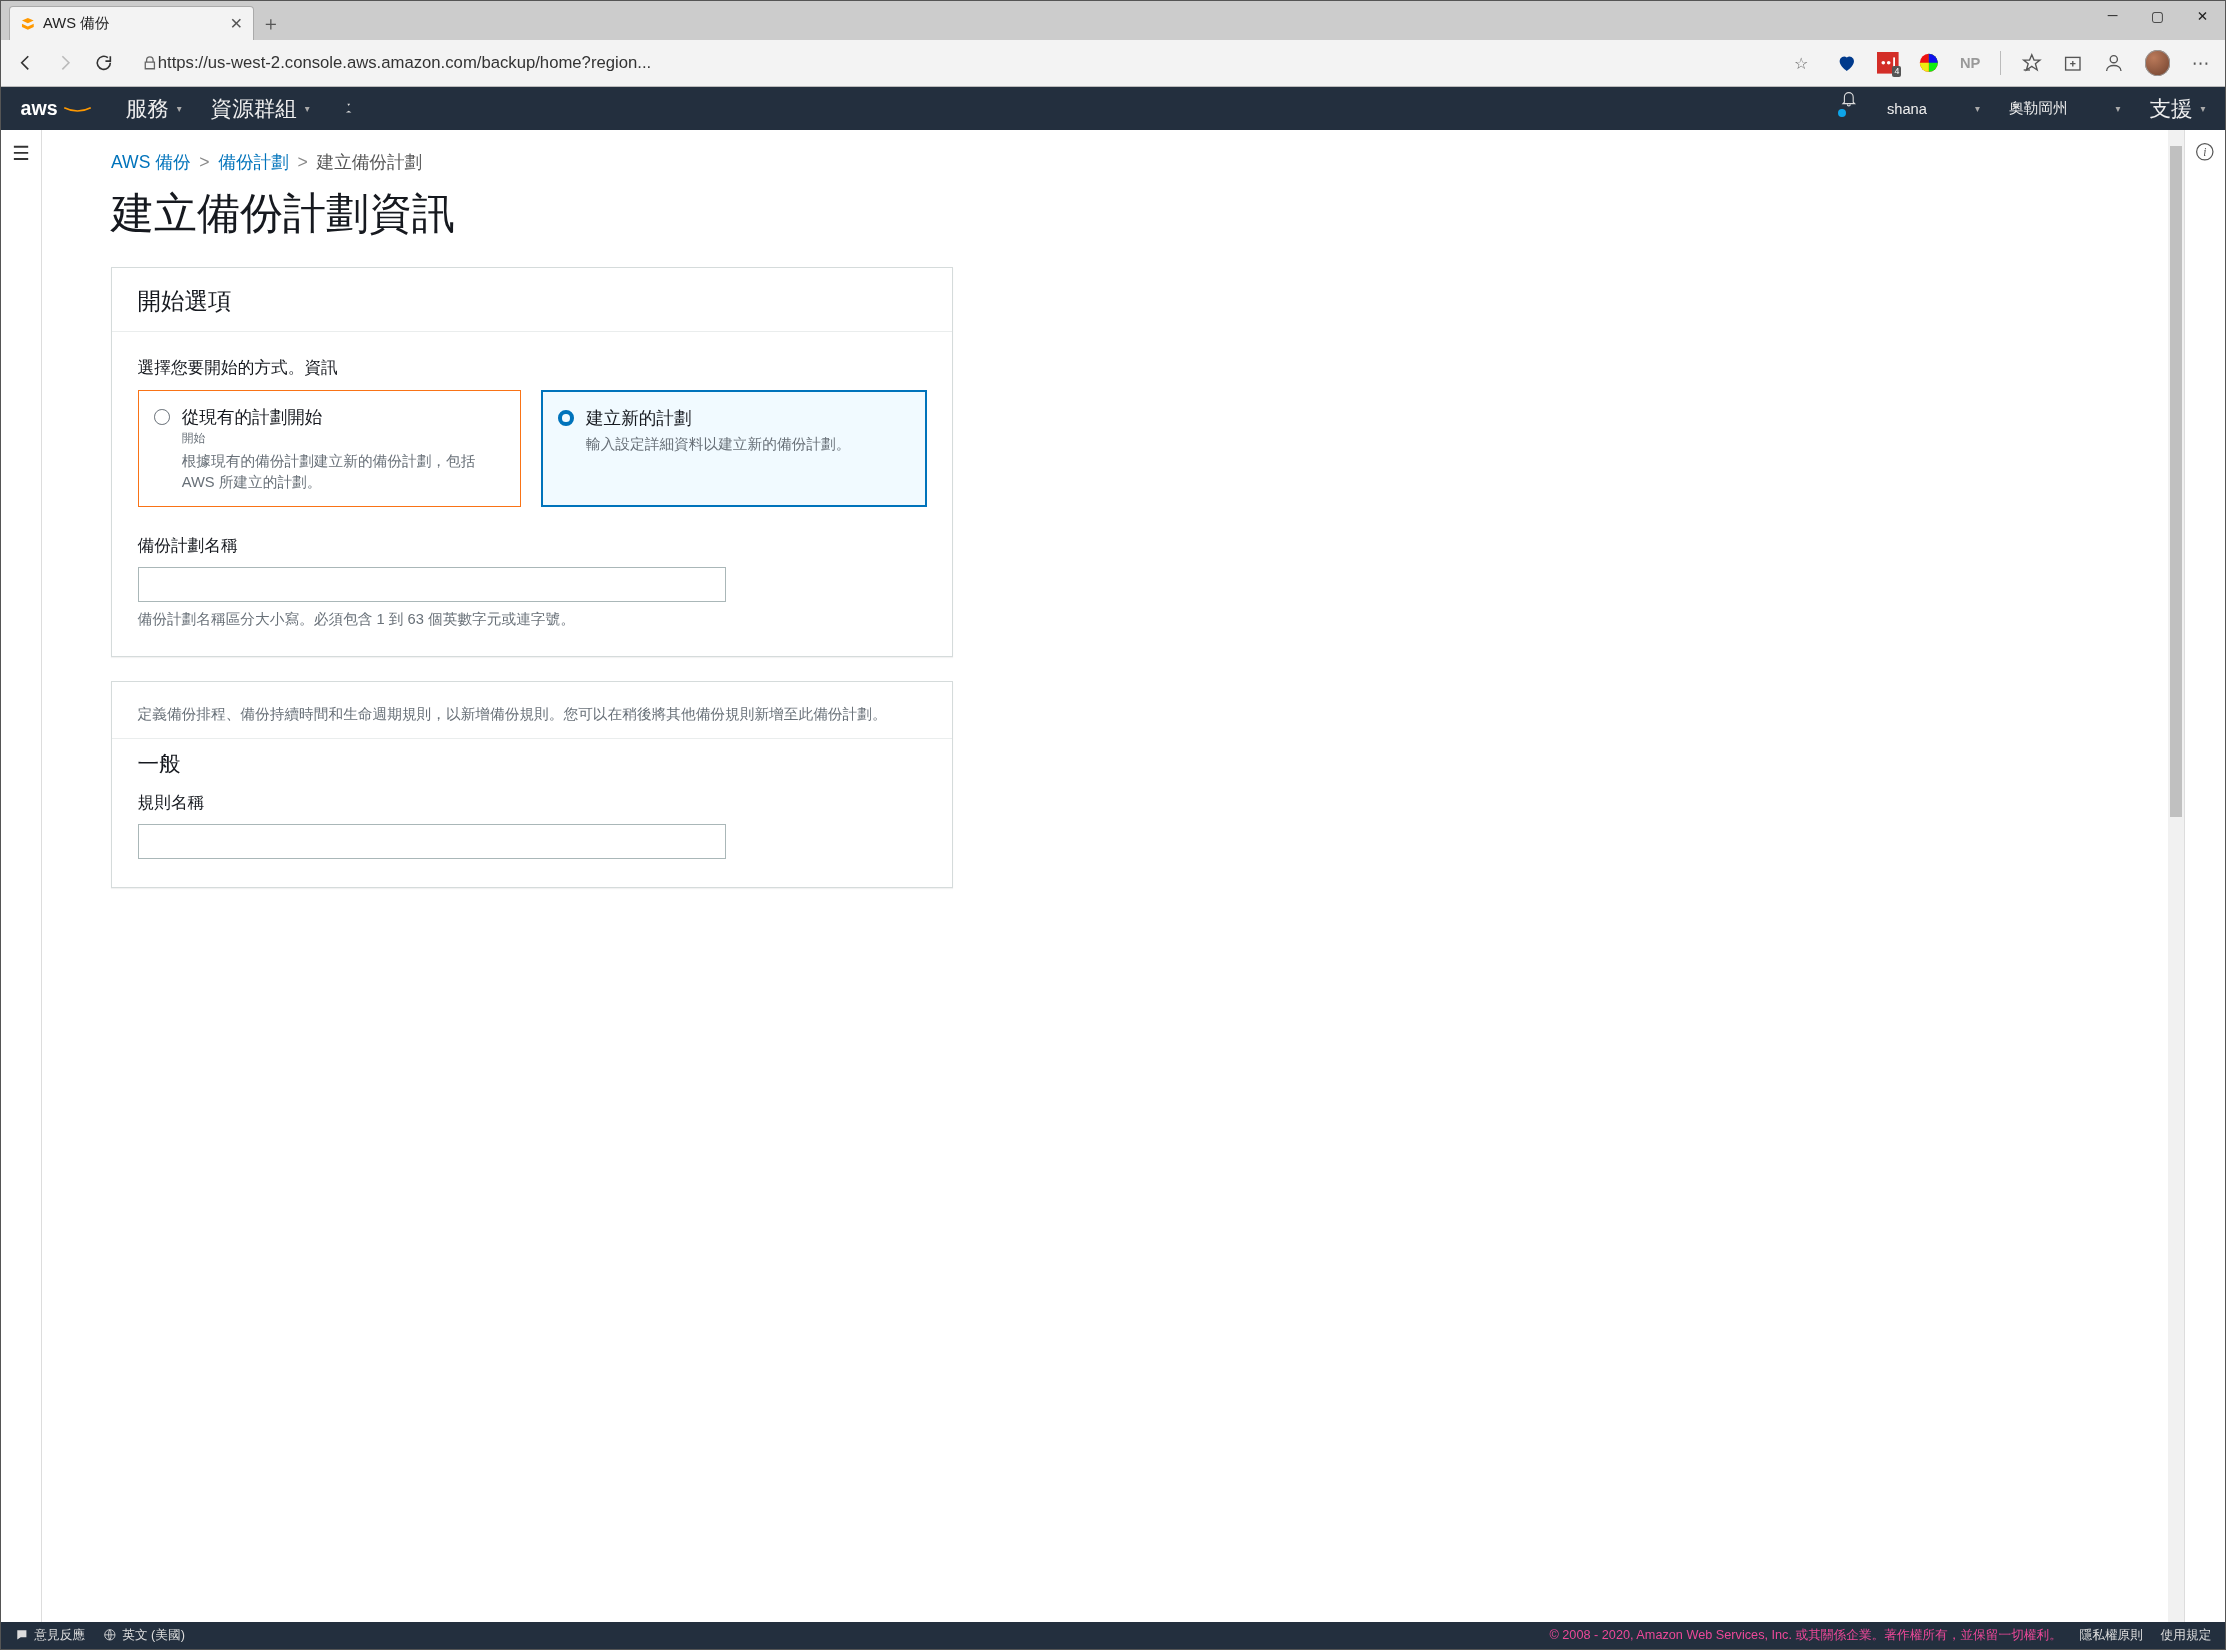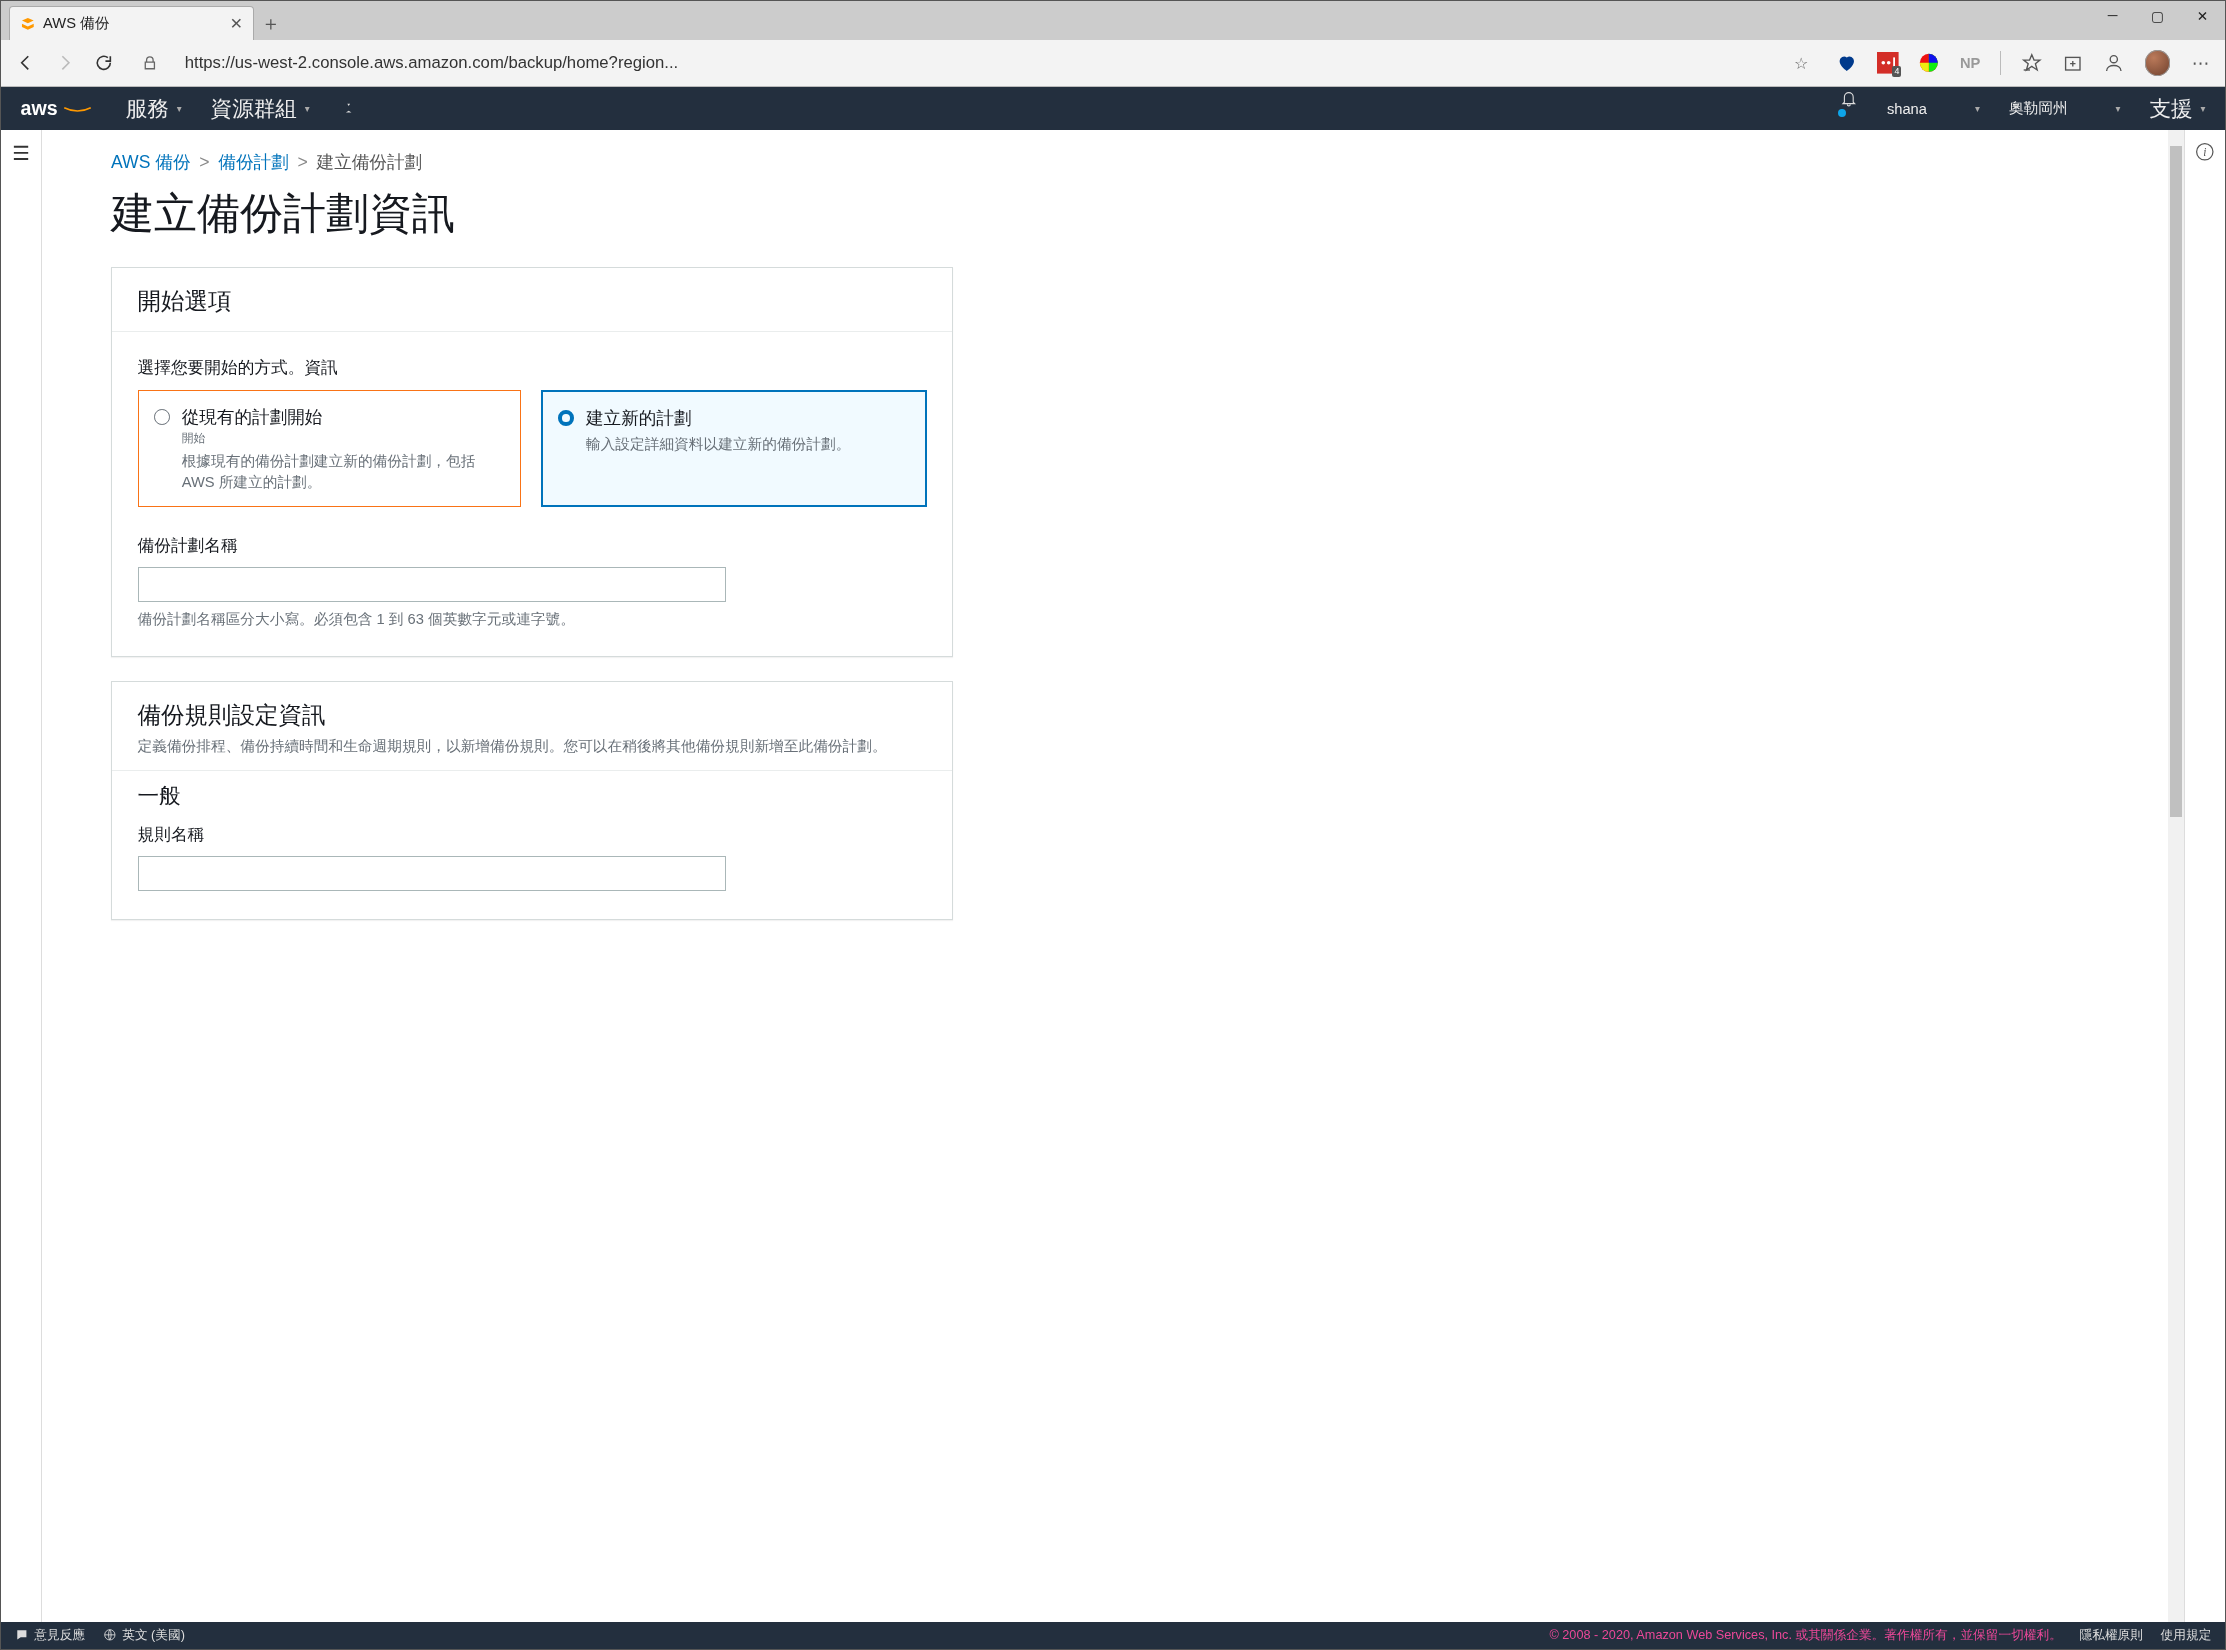--- a/index.html
+++ b/index.html
@@ -15,21 +15,21 @@
 .browser-tab .tab-title { flex: 1; white-space: nowrap; overflow: hidden; text-overflow: ellipsis; }
 .browser-tab .close { font-size: 15.7px; color: #555; cursor: pointer; }
 .new-tab { width: 34px; height: 34px; display: flex; align-items: center; justify-content: center; font-size: 19.6px; color: #555; cursor: pointer; }
 .win-controls { display: flex; }
 .win-btn { width: 45px; height: 29px; display: flex; align-items: center; justify-content: center; font-size: 13.7px; color: #222; cursor: pointer; font-family: "Segoe UI Symbol", sans-serif; }
 
 .addrbar { height: 47px; background: #f3f3f3; display: flex; align-items: center; padding: 0 13.7px; gap: 17.6px; border-bottom: 1px solid #bbb; }
 .addr-btn { width: 21.6px; height: 21.6px; display: flex; align-items: center; justify-content: center; color: #333; cursor: pointer; }
 .addr-btn.disabled { color: #bbb; }
 .addr-btn svg { width: 19.6px; height: 19.6px; }
-.url-wrap { flex: 1; display: flex; align-items: center; gap: 27px; height: 31px; padding: 0 9.8px; }
+.url-wrap { flex: 1; display: flex; align-items: center; gap: 0; height: 31px; padding: 0 9.8px; }
 .lock { color: #666; }
 .url { font-size: 16.7px; color: #333; white-space: nowrap; overflow: hidden; text-overflow: ellipsis; flex: 1; }
 .star { color: #666; }
 .ext-icons { display: flex; align-items: center; gap: 19.6px; }
 .ext-ic { width: 21.6px; height: 21.6px; display: flex; align-items: center; justify-content: center; }
 .avatar { width: 25.5px; height: 25.5px; border-radius: 50%; background: radial-gradient(circle at 35% 30%, #bb7a5a, #6d3f2c); box-shadow: inset 0 0 0 1px #999; }
 .divider { width: 1px; height: 23.5px; background: #bbb; }
 
 
 .aws-nav { height: 43px; background: #232f3e; display: flex; align-items: center; color: #fff; padding: 0 19.6px; gap: 29px; font-size: 17.6px; }
@@ -272,21 +272,20 @@
             </div>
 
             <div class="field-label" style="margin-top:27.4px;">備份計劃名稱</div>
             <input type="text" class="text-input" style="">
             <div class="help-text">備份計劃名稱區分大小寫。必須包含 1 到 63 個英數字元或連字號。</div>
           </div>
         </div>
 
         <div class="panel">
           <div class="panel-head">
-            <div class="panel-title">備份規則設定資訊</div>
             <div class="panel-sub">定義備份排程、備份持續時間和生命週期規則，以新增備份規則。您可以在稍後將其他備份規則新增至此備份計劃。</div>
           </div>
           <div class="panel-body">
             <div class="panel-title" style="font-size:21.6px;">一般</div>
             <div class="field-label">規則名稱</div>
             <input type="text" class="text-input" style="">
           </div>
         </div>
 
       </div>

